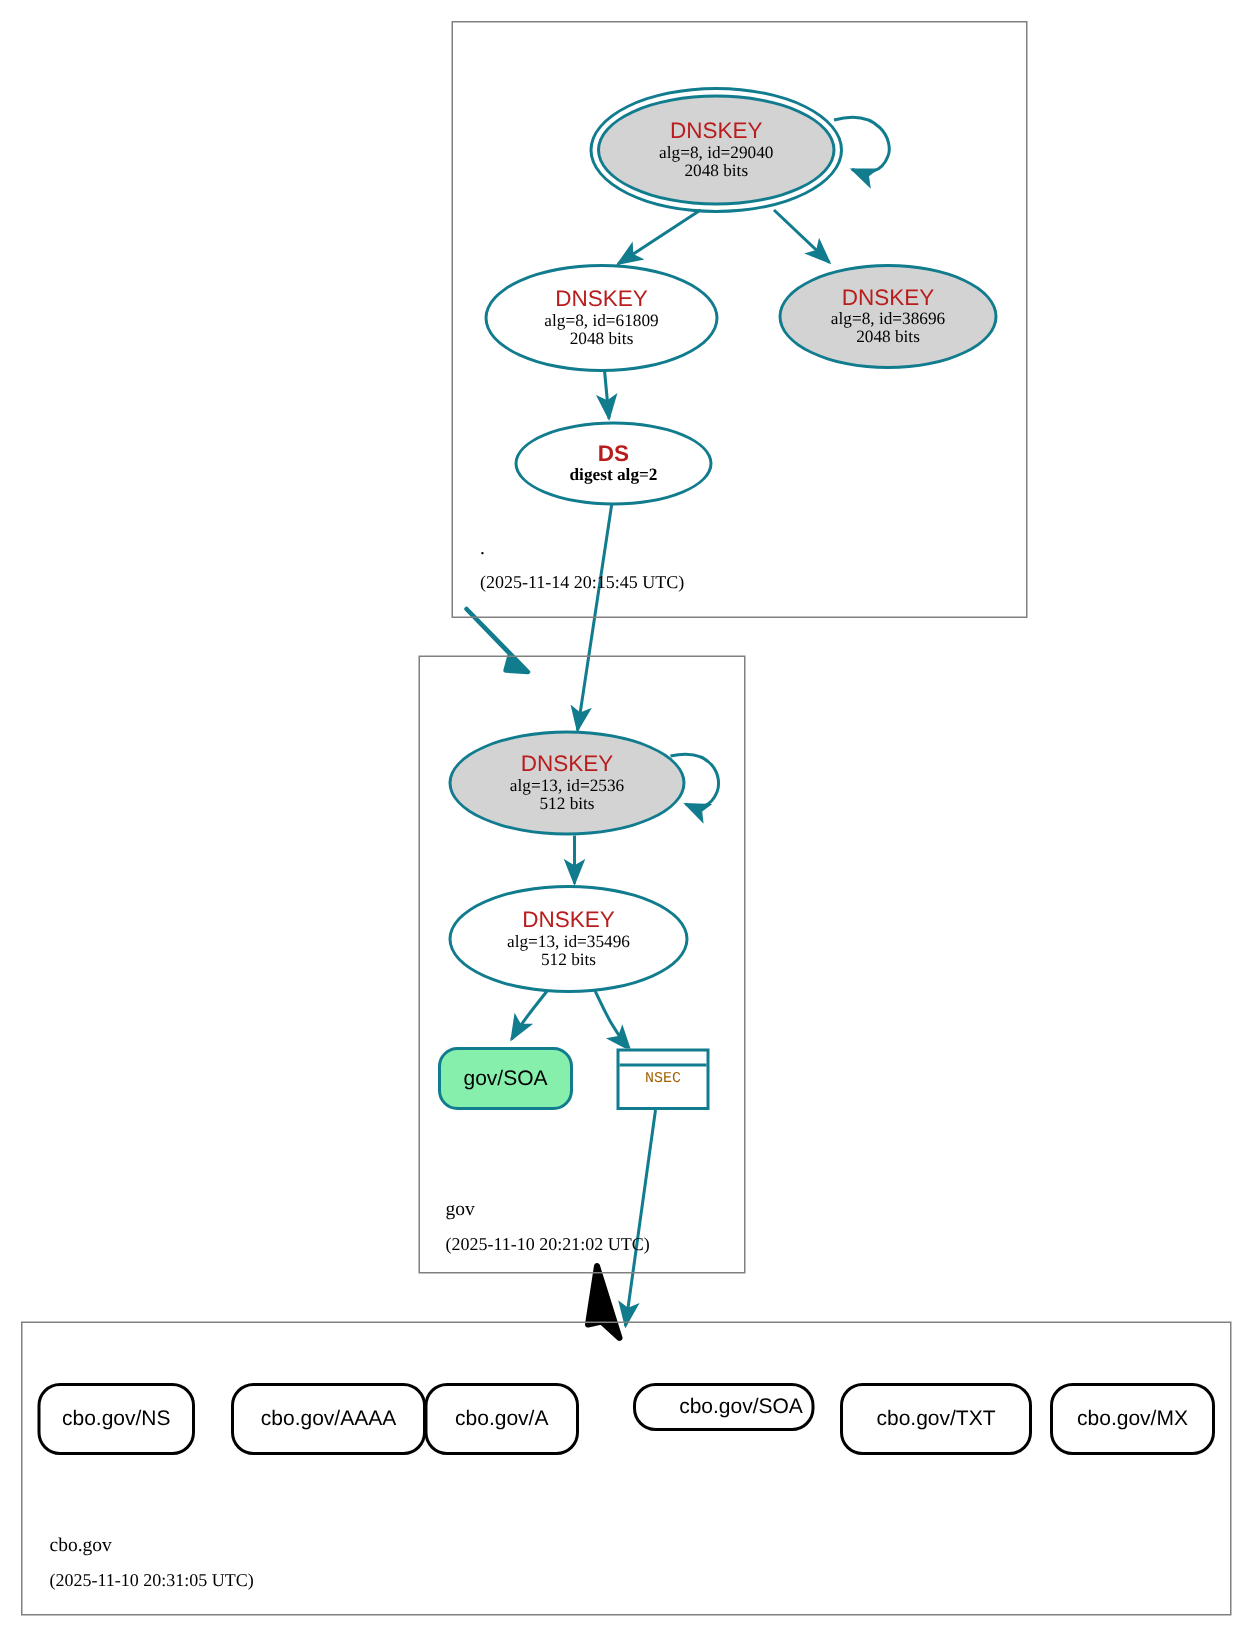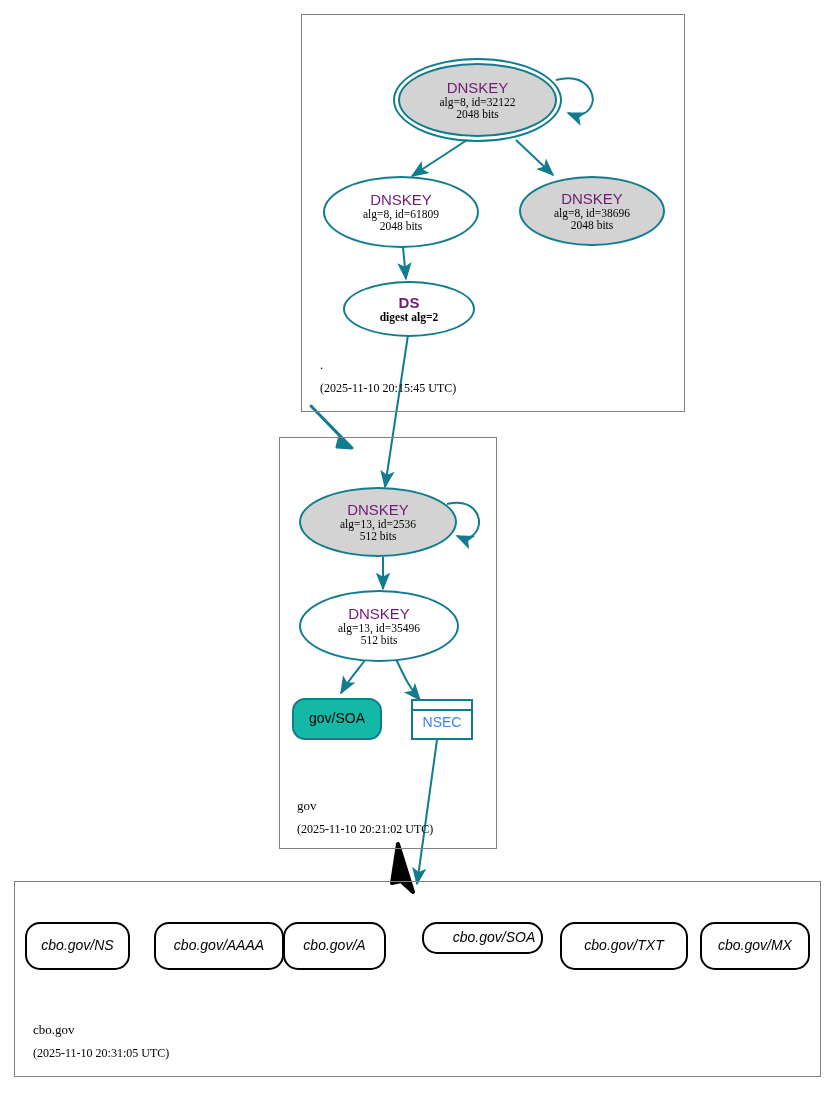--- a/index.html
+++ b/index.html
@@ -59,60 +59,59 @@
     border-radius: 50%;
     border: 2px solid #107c8e;
     background: transparent;
     box-sizing: border-box;
   }
   .fill-gray { background: #d3d3d3; }
   .fill-white { background: #ffffff; }
   .title-line {
     font-family: "Liberation Sans", sans-serif;
     font-size: 15px;
-    color: #701a75;
+    color: #b91c1c;
   }
   .sub-line {
     font-family: "Liberation Serif", serif;
     font-size: 11.5px;
     color: #000000;
   }
   .rrset-rounded {
     border: 2px solid #107c8e;
     border-radius: 13px;
-    background: #14b8a6;
+    background: #86efac;
   }
   .rrset-black {
     border: 2px solid #000000;
     border-radius: 15px;
     background: #ffffff;
-    font-style: italic;
   }
   .rrset-label {
     font-family: "Liberation Sans", sans-serif;
     font-size: 14px;
     color: #000000;
     white-space: nowrap;
   }
   .nsec-box {
     position: absolute;
     border: 2.5px solid #107c8e;
     background: #ffffff;
     box-sizing: border-box;
   }
   .nsec-head {
     position: absolute;
     border-bottom: 2.5px solid #107c8e;
     box-sizing: border-box;
   }
   .nsec-label {
     position: absolute;
-    font-family: Liberation Sans, sans-serif;
-    font-size: 14px;
-    color: #3b82f6;
+    font-family: Liberation Mono, monospace;
+    font-size: 10px;
+    color: #a16207;
     text-align: center;
     white-space: nowrap;
   }
 </style>
 </head>
 <body>
 
 <svg id="canvas" viewBox="0 0 836 1094" width="836" height="1094" xmlns="http://www.w3.org/2000/svg">
   <defs>
     <marker id="ah-teal" markerWidth="10" markerHeight="10" refX="8.2" refY="4" orient="auto">
@@ -169,26 +168,26 @@
   </g>
 
   <g>
     <path d="M399,845 L412,889 L402,880 L393,884 Z" fill="#000000"></path>
     <path d="M398,844 L413,892 L401,881 L392,883 Z" fill="#000000" stroke="#000000" stroke-width="4" stroke-linejoin="round"></path>
   </g>
 </svg>
 
 <div class="zone-box" style="left:301px; top:14px; width:384px; height:398px;"></div>
 <div class="zone-label" style="left:320px; top:357px;">.</div>
-<div class="zone-time" style="left:320px; top:381px;">(2025-11-10 20:15:45 UTC)</div>
+<div class="zone-time" style="left:320px; top:381px;">(2025-11-14 20:15:45 UTC)</div>
 
 <div class="ellipse-outer" style="left:393px; top:58px; width:169px; height:84px;"></div>
 <div class="node ellipse fill-gray" style="left:398px; top:63px; width:159px; height:74px;">
   <div class="title-line">DNSKEY</div>
-  <div class="sub-line">alg=8, id=32122</div>
+  <div class="sub-line">alg=8, id=29040</div>
   <div class="sub-line">2048 bits</div>
 </div>
 
 <div class="node ellipse fill-white" style="left:323px; top:176px; width:156px; height:72px;">
   <div class="title-line">DNSKEY</div>
   <div class="sub-line">alg=8, id=61809</div>
   <div class="sub-line">2048 bits</div>
 </div>
 
 <div class="node ellipse fill-gray" style="left:519px; top:176px; width:146px; height:70px;">

